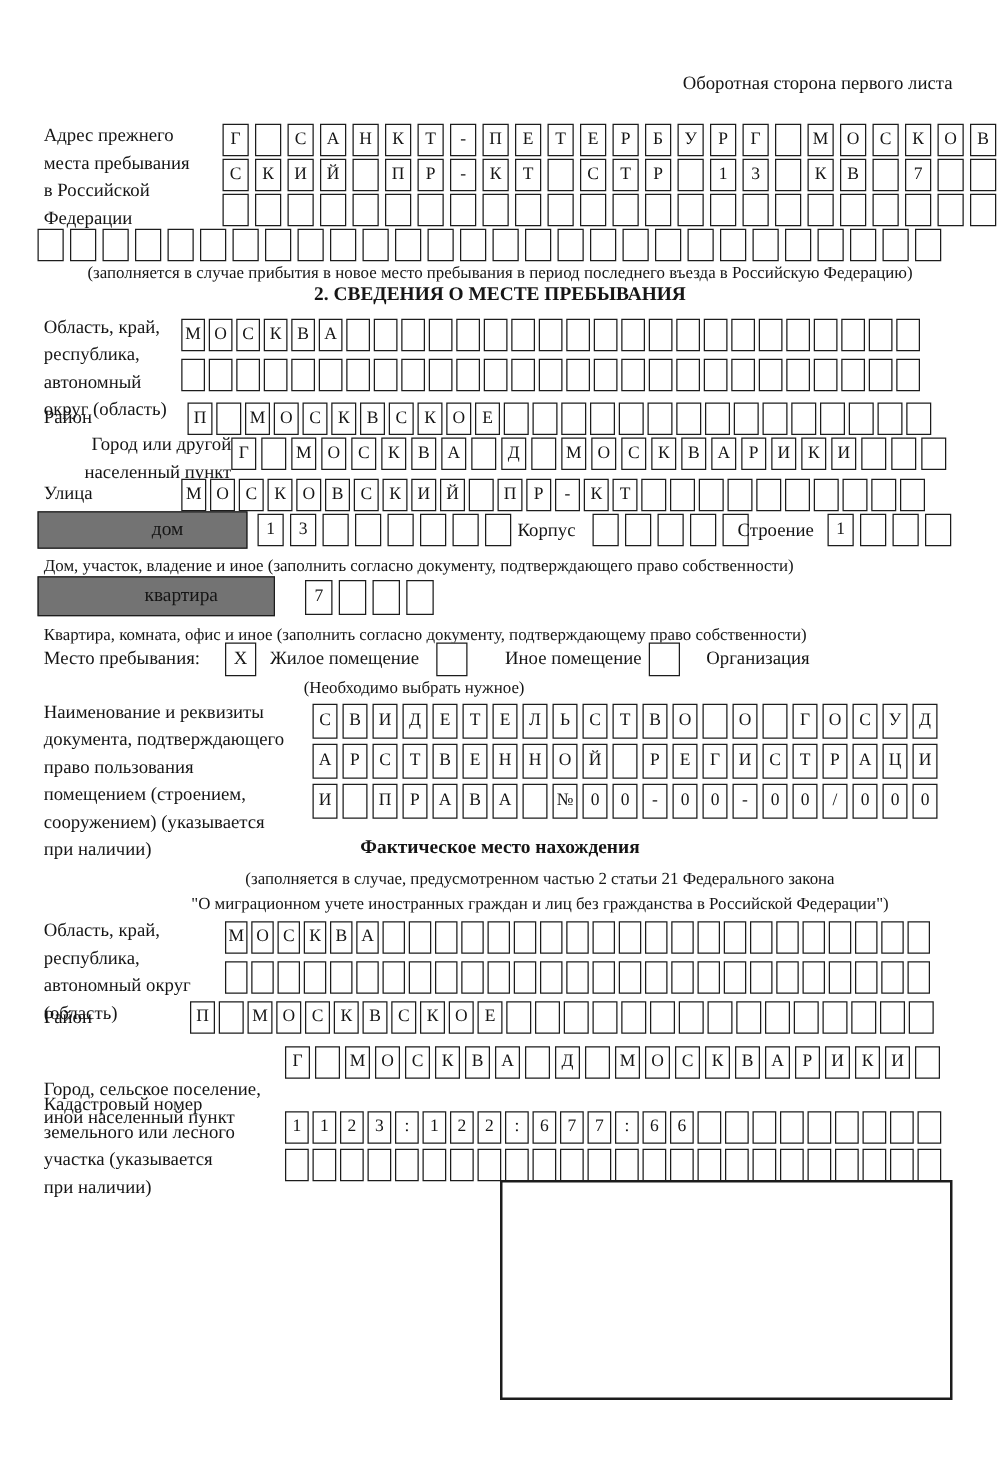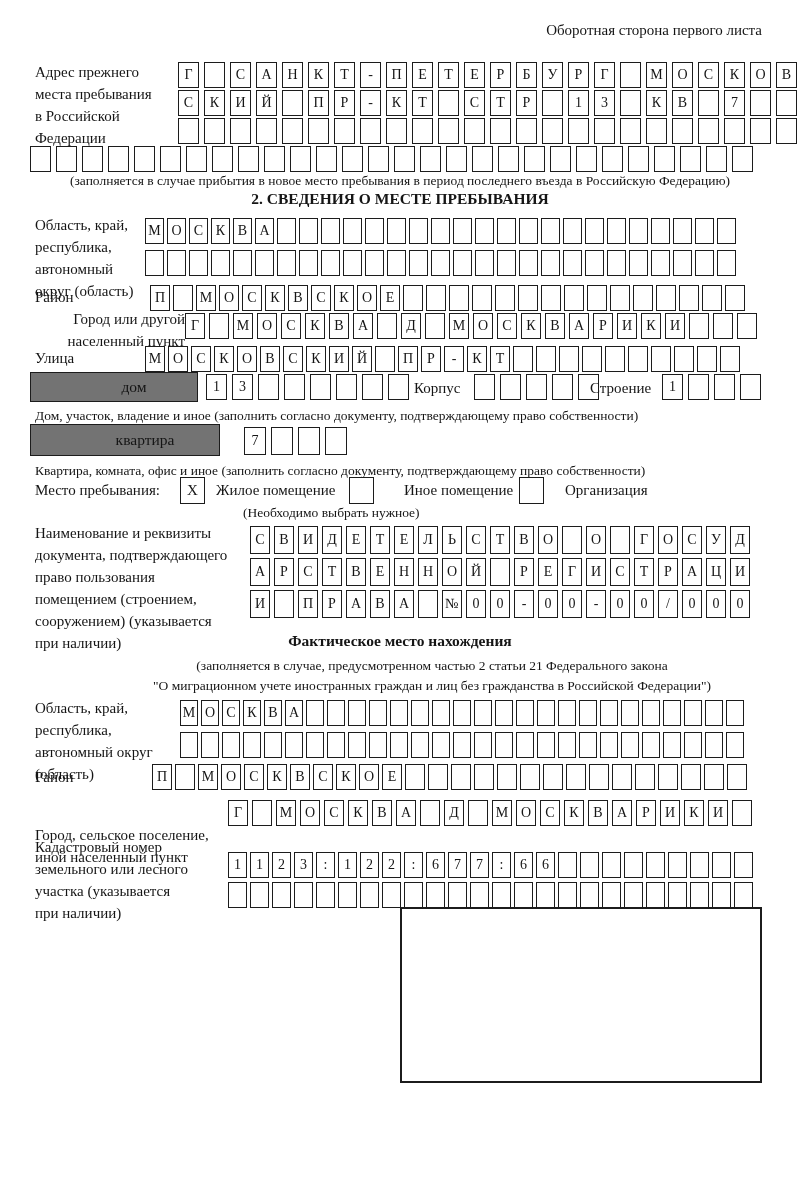--- a/index.html
+++ b/index.html
@@ -1,20 +1,20 @@
 <!DOCTYPE html>
 <html><head>
 <meta charset="utf-8">
 <style>
   html,body{margin:0;padding:0;background:#fff;}
   .page{
     position:relative;width:800px;height:1180px;background:#fff;
     font-family:"Liberation Serif","DejaVu Serif",serif;color:#151515;overflow:hidden;
   }
-  .abs{position:absolute;}
+  .abs{position:absolute;margin-top:37px;}
   .label{font-size:15px;line-height:22px;white-space:pre-line;}
   .cap{font-size:13.5px;line-height:20px;}
   .center{text-align:center;width:800px;left:0;}
   .bold{font-weight:bold;}
   .boxes{display:flex;}
   .boxes .cbox{
     flex:0 0 auto;width:var(--bw,20px);height:var(--bh,26px);
     border:1.6px solid #1c1c1c;box-sizing:border-box;
     display:flex;align-items:center;justify-content:center;
     font-size:14px;background:#fff;
@@ -325,21 +325,21 @@
       <span class="cbox"></span>
       <span class="cbox"></span>
     </div>
   <div class="abs label" style="left:590px;top:377px;">Строение</div>
   <div class="abs boxes" style="left:662px;top:374px;--bw:21px;gap:5px;">
       <span class="cbox">1</span>
       <span class="cbox"></span>
       <span class="cbox"></span>
       <span class="cbox"></span>
     </div>
-  <div class="abs cap" style="left:35px;top:406px;">Дом, участок, владение и иное (заполнить согласно документу, подтверждающему право собственности)</div>
+  <div class="abs cap" style="left:35px;top:406px;">Дом, участок, владение и иное (заполнить согласно документу, подтверждающего право собственности)</div>
 
   <div class="abs field-box" style="left:30px;top:424px;width:190px;height:32px;">квартира</div>
   <div class="abs boxes" style="left:244px;top:427px;--bw:22px;--bh:28px;gap:5px;">
       <span class="cbox">7</span>
       <span class="cbox"></span>
       <span class="cbox"></span>
       <span class="cbox"></span>
     </div>
   <div class="abs cap" style="left:35px;top:461px;">Квартира, комната, офис и иное (заполнить согласно документу, подтверждающему право собственности)</div>
 

